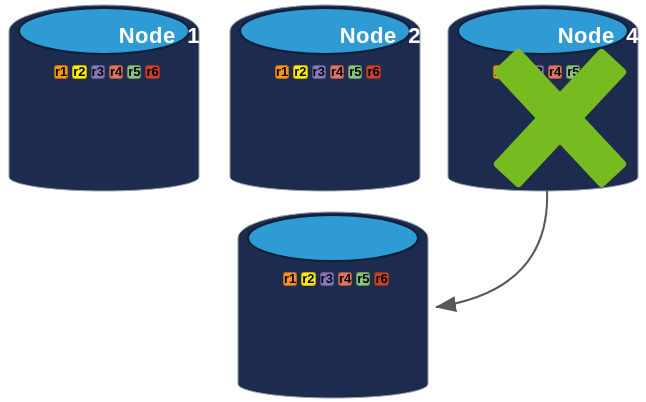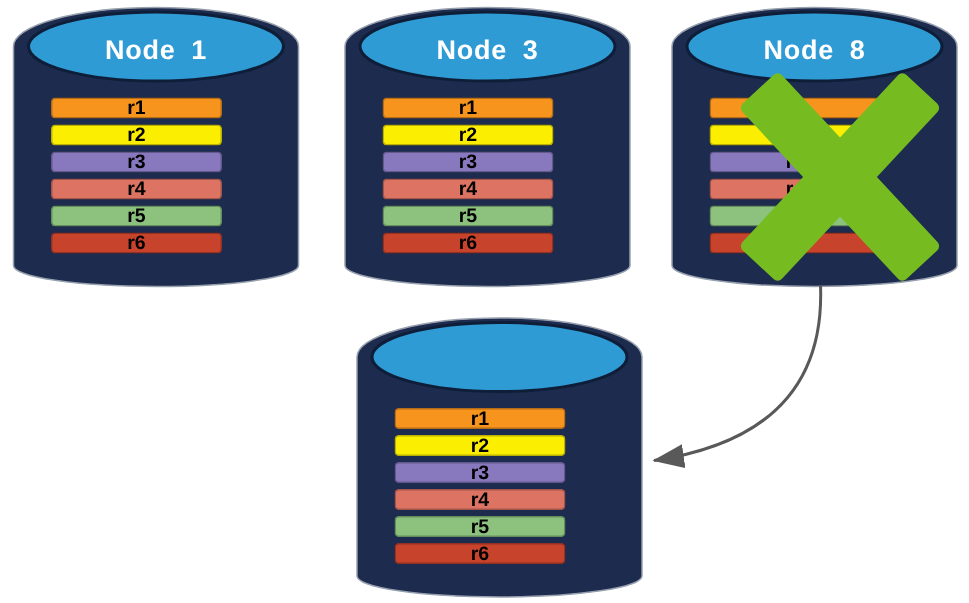--- a/index.html
+++ b/index.html
@@ -21,28 +21,28 @@
     width:646px;height:402px;
     background:var(--bg);
     overflow:hidden;
   }
   .node{position:absolute; width:192px; height:188px;}
   .cyl{position:absolute; left:0; top:0; display:block;}
   .cyl-body{fill:var(--cylinder-body); stroke:var(--cylinder-edge); stroke-width:1;}
   .cyl-top{fill:var(--cylinder-top); stroke:var(--cylinder-top-stroke); stroke-width:2;}
   .node-title{
     position:absolute; left:0; right:0; top:19px;
-    text-align:center;
+    text-align:right;
     color:var(--title-text);
-    font-size:18px; font-weight:bold;
+    font-size:22px; font-weight:bold;
     word-spacing:5px; letter-spacing:0.5px;
   }
   .rows{
-    position:absolute; left:26px; top:61px; width:114px;
-    display:flex; flex-direction:column; gap:4px;text-align:center;
+    position:absolute; left:46px; top:61px; width:114px;
+    display:flex; flex-direction:row; gap:4px;text-align:center;
   }
   .row{
     box-sizing:border-box;
     height:14px; border-radius:3px;
     border:1px solid var(--row-border);
     display:flex; align-items:center; justify-content:center;
     color:var(--row-text);
     font-size:13px; line-height:12px; font-weight:bold;
   }
   .arrow-layer{
@@ -73,37 +73,37 @@
       <div class="row" style="background-color: rgb(140, 193, 126);">r5</div>
       <div class="row" style="background-color: rgb(200, 67, 44);">r6</div>
     </div>
   </div>
 
   <div class="node" style="left:229px;top:4px;">
     <svg class="cyl" width="192" height="188" viewBox="0 0 192 188">
       <path class="cyl-body" d="M1,27 A95,26 0 0 1 191,27 L191,173 A95,14 0 0 1 1,173 Z"></path>
       <ellipse class="cyl-top" cx="96" cy="27" rx="85" ry="23"></ellipse>
     </svg>
-    <div class="node-title">Node 3</div>
+    <div class="node-title">Node 2</div>
     <div class="rows">
       <div class="row" style="background-color: rgb(247, 148, 30);">r1</div>
       <div class="row" style="background-color: rgb(252, 238, 0);">r2</div>
       <div class="row" style="background-color: rgb(136, 120, 190);">r3</div>
       <div class="row" style="background-color: rgb(220, 115, 99);">r4</div>
       <div class="row" style="background-color: rgb(140, 193, 126);">r5</div>
       <div class="row" style="background-color: rgb(200, 67, 44);">r6</div>
     </div>
   </div>
 
   <div class="node" style="left:447px;top:4px;">
     <svg class="cyl" width="192" height="188" viewBox="0 0 192 188">
       <path class="cyl-body" d="M1,27 A95,26 0 0 1 191,27 L191,173 A95,14 0 0 1 1,173 Z"></path>
       <ellipse class="cyl-top" cx="96" cy="27" rx="85" ry="23"></ellipse>
     </svg>
-    <div class="node-title">Node 8</div>
+    <div class="node-title">Node 4</div>
     <div class="rows">
       <div class="row" style="background-color: rgb(247, 148, 30);">r1</div>
       <div class="row" style="background-color: rgb(252, 238, 0);">r2</div>
       <div class="row" style="background-color: rgb(136, 120, 190);">r3</div>
       <div class="row" style="background-color: rgb(220, 115, 99);">r4</div>
       <div class="row" style="background-color: rgb(140, 193, 126);">r5</div>
       <div class="row" style="background-color: rgb(200, 67, 44);">r6</div>
     </div>
   </div>
 

